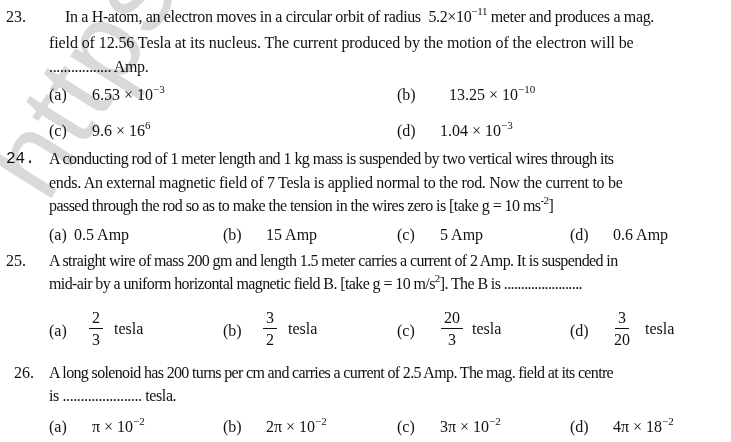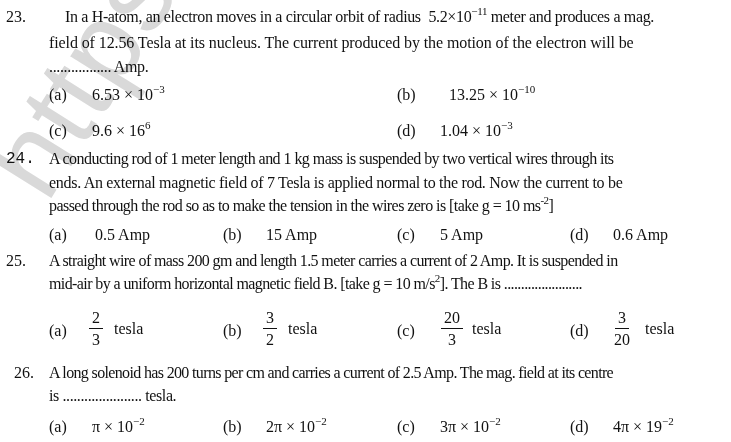--- a/index.html
+++ b/index.html
@@ -62,21 +62,21 @@
 
 <div class="q" style="top:0;">
   <span class="qnum" style="top:150px;font-family:Liberation Mono, monospace;">24.</span>
   <div class="qline" style="top:150px; letter-spacing:-0.55px;">A conducting rod of 1 meter length and 1 kg mass is suspended by two vertical wires through its</div>
   <div class="qline" style="top:174px; letter-spacing:-0.3px;">ends. An external magnetic field of 7 Tesla is applied normal to the rod. Now the current to be</div>
   <div class="qline" style="top:197px; letter-spacing:-0.55px;">
     <span>passed through the rod so as to make the tension in the wires zero is [take g = 10 ms</span><sup>-2</sup><span>]</span>
   </div>
   <div class="opt" style="top:226px; left:49px;">
     <span class="olabel" style="left:0;">(a)</span>
-    <span class="oval" style="left:46px;">0.5 Amp</span>
+    <span class="oval" style="left:25px;">0.5 Amp</span>
   </div>
   <div class="opt" style="top:226px; left:223px;">
     <span class="olabel" style="left:0;">(b)</span>
     <span class="oval" style="left:43px;">15 Amp</span>
   </div>
   <div class="opt" style="top:226px; left:397px;">
     <span class="olabel" style="left:0;">(c)</span>
     <span class="oval" style="left:43px;">5 Amp</span>
   </div>
   <div class="opt" style="top:226px; left:570px;">
@@ -138,15 +138,15 @@
   <div class="opt" style="top:418px; left:223px;">
     <span class="olabel" style="left:0;">(b)</span>
     <span class="oval" style="left:43px;"><span>2π × 10</span><sup>−2</sup></span>
   </div>
   <div class="opt" style="top:418px; left:397px;">
     <span class="olabel" style="left:0;">(c)</span>
     <span class="oval" style="left:43px;"><span>3π × 10</span><sup>−2</sup></span>
   </div>
   <div class="opt" style="top:418px; left:570px;">
     <span class="olabel" style="left:0;">(d)</span>
-    <span class="oval" style="left:43px;"><span>4π × 19</span><sup>−2</sup></span>
+    <span class="oval" style="left:43px;"><span>4π × 18</span><sup>−2</sup></span>
   </div>
 </div>
 
 </body></html>

